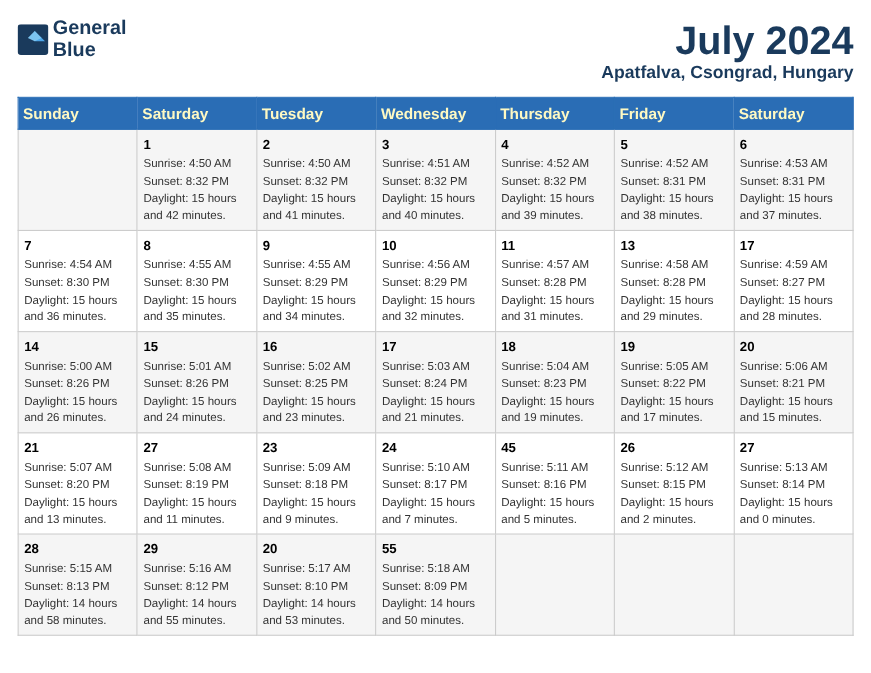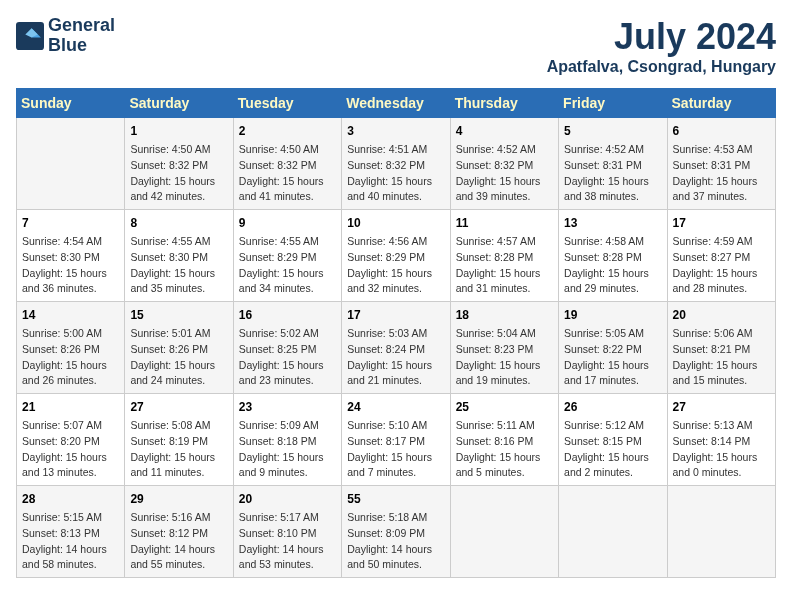--- a/index.html
+++ b/index.html
@@ -219,21 +219,21 @@
           </td>
           <td>
             <span class="day-number">23</span>
             <div class="day-detail">Sunrise: 5:09 AM<br>Sunset: 8:18 PM<br>Daylight: 15 hours and 9 minutes.</div>
           </td>
           <td>
             <span class="day-number">24</span>
             <div class="day-detail">Sunrise: 5:10 AM<br>Sunset: 8:17 PM<br>Daylight: 15 hours and 7 minutes.</div>
           </td>
           <td>
-            <span class="day-number">25</span>
+            <span class="day-number">45</span>
             <div class="day-detail">Sunrise: 5:11 AM<br>Sunset: 8:16 PM<br>Daylight: 15 hours and 5 minutes.</div>
           </td>
           <td>
             <span class="day-number">26</span>
             <div class="day-detail">Sunrise: 5:12 AM<br>Sunset: 8:15 PM<br>Daylight: 15 hours and 2 minutes.</div>
           </td>
           <td>
             <span class="day-number">27</span>
             <div class="day-detail">Sunrise: 5:13 AM<br>Sunset: 8:14 PM<br>Daylight: 15 hours and 0 minutes.</div>
           </td>

